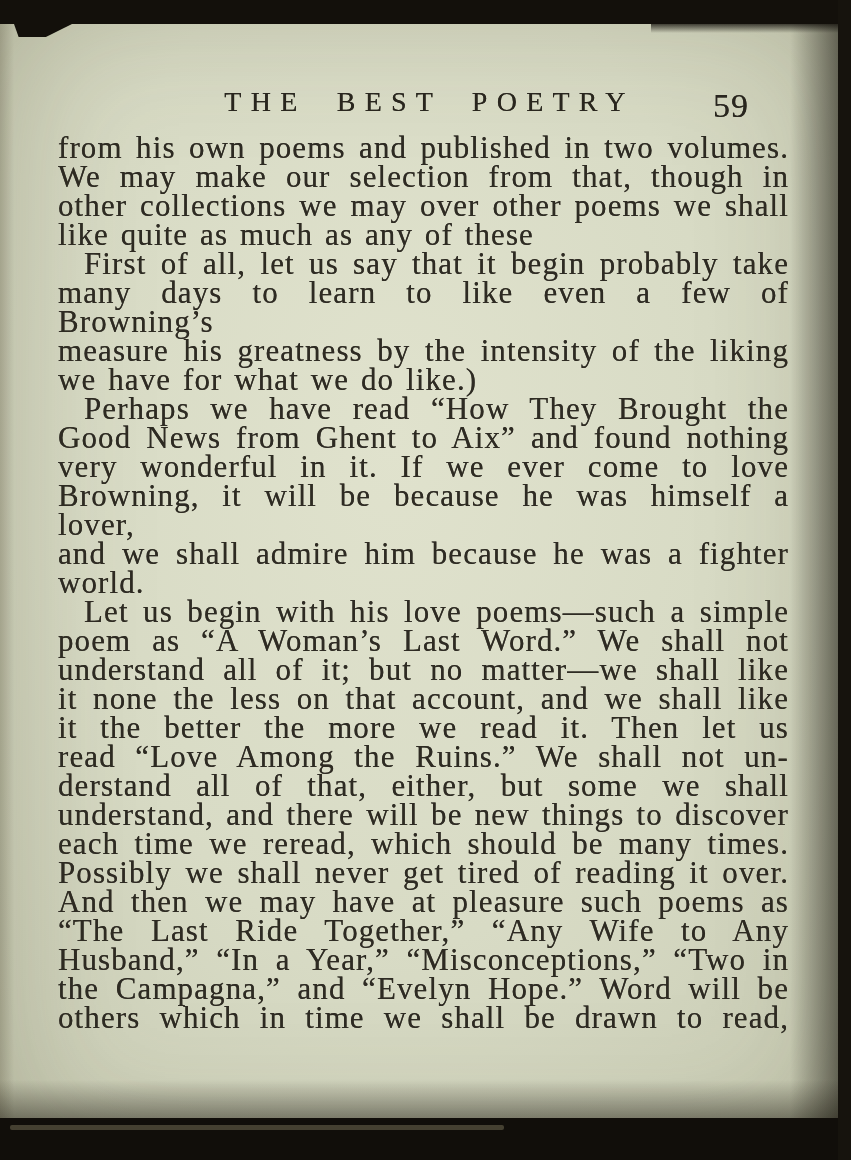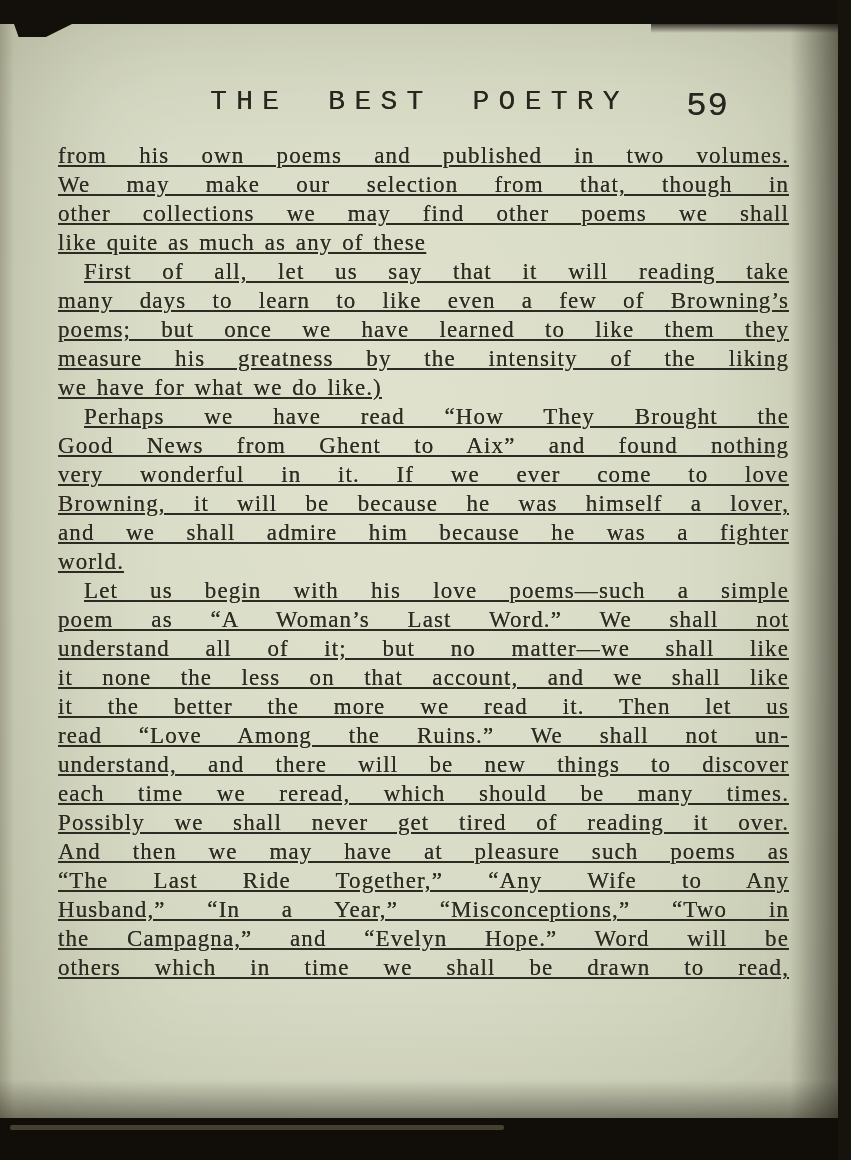--- a/index.html
+++ b/index.html
@@ -14,43 +14,42 @@
     position:absolute; inset:0;
     background: radial-gradient(ellipse at 46% 38%, #e0e2cd 0%, #d8dbc5 50%, #c7cab2 100%);
   }
   .vignette {
     position:absolute; inset:0;
     box-shadow: inset 0 0 150px rgba(70,65,40,.26);
     pointer-events:none;
   }
 
   
-  .page-header { position:absolute; top:86px; left:58px; right:70px; height:40px;font-family:Liberation Mono, monospace; }
+  .page-header { position:absolute; top:86px; left:58px; right:50px; height:40px; }
   .running-title {
     text-align:center;
     font-size:28px;
     letter-spacing:.33em;
     word-spacing:.5em;
     color:#29261f;
     text-shadow:0 0 .6px rgba(41,38,31,.85);
   }
   .page-number {
     position:absolute; right:52px; top:1px;
     font-size:34px; letter-spacing:1px;
     color:#29261f;
     text-shadow:0 0 .6px rgba(41,38,31,.85);
   }
 
   
   .body-text {
-    position:absolute; top:141px; left:58px; right:62px;
+    position:absolute; top:133px; left:58px; right:62px;
     color:#2e2b23;
-    font-size:23px;
+    font-size:31px;
     line-height:29px;
-    text-decoration:underline;
   }
   .line {
     text-align:justify;
     text-align-last:justify;
     letter-spacing:1.1px;
     word-spacing:3px;
     text-shadow:0 0 .6px rgba(46,43,35,.8);
   }
   .line.first { padding-left:26px; }
   .line.para-end { text-align-last:left; }
@@ -91,39 +90,39 @@
 
   <div class="page">
     <div class="page-header">
       <div class="running-title">THE BEST POETRY</div>
       <div class="page-number">59</div>
     </div>
 
     <div class="body-text">
         <div class="line">from his own poems and published in two volumes.</div>
         <div class="line">We may make our selection from that, though in</div>
-        <div class="line">other collections we may find other poems we shall</div>
+        <div class="line">other collections we may over other poems we shall</div>
         <div class="line para-end">like quite as much as any of these</div>
-        <div class="line first">First of all, let us say that it will reading take</div>
+        <div class="line first">First of all, let us say that it begin probably take</div>
         <div class="line">many days to learn to like even a few of Browning’s</div>
-        <div class="line">poems; but once we have learned to like them they</div>
         <div class="line">measure his greatness by the intensity of the liking</div>
         <div class="line para-end">we have for what we do like.)</div>
         <div class="line first">Perhaps we have read “How They Brought the</div>
         <div class="line">Good News from Ghent to Aix” and found nothing</div>
         <div class="line">very wonderful in it.  If we ever come to love</div>
         <div class="line">Browning, it will be because he was himself a lover,</div>
         <div class="line">and we shall admire him because he was a fighter</div>
         <div class="line para-end">world.</div>
         <div class="line first">Let us begin with his love poems—such a simple</div>
         <div class="line">poem as “A Woman’s Last Word.”  We shall not</div>
         <div class="line">understand all of it; but no matter—we shall like</div>
         <div class="line">it none the less on that account, and we shall like</div>
         <div class="line">it the better the more we read it.  Then let us</div>
         <div class="line">read “Love Among the Ruins.”  We shall not un-</div>
+        <div class="line">derstand all of that, either, but some we shall</div>
         <div class="line">understand, and there will be new things to discover</div>
         <div class="line">each time we reread, which should be many times.</div>
         <div class="line">Possibly we shall never get tired of reading it over.</div>
         <div class="line">And then we may have at pleasure such poems as</div>
         <div class="line">“The Last Ride Together,” “Any Wife to Any</div>
         <div class="line">Husband,” “In a Year,” “Misconceptions,” “Two in</div>
         <div class="line">the Campagna,” and “Evelyn Hope.”  Word will be</div>
         <div class="line">others which in time we shall be drawn to read,</div>
       </div>
 

